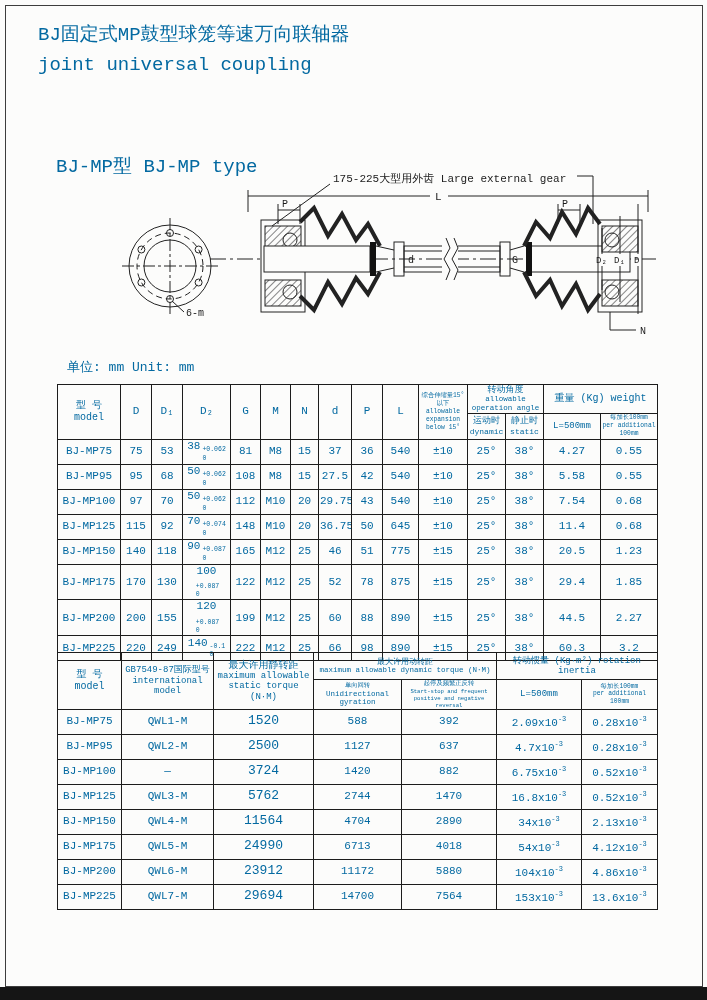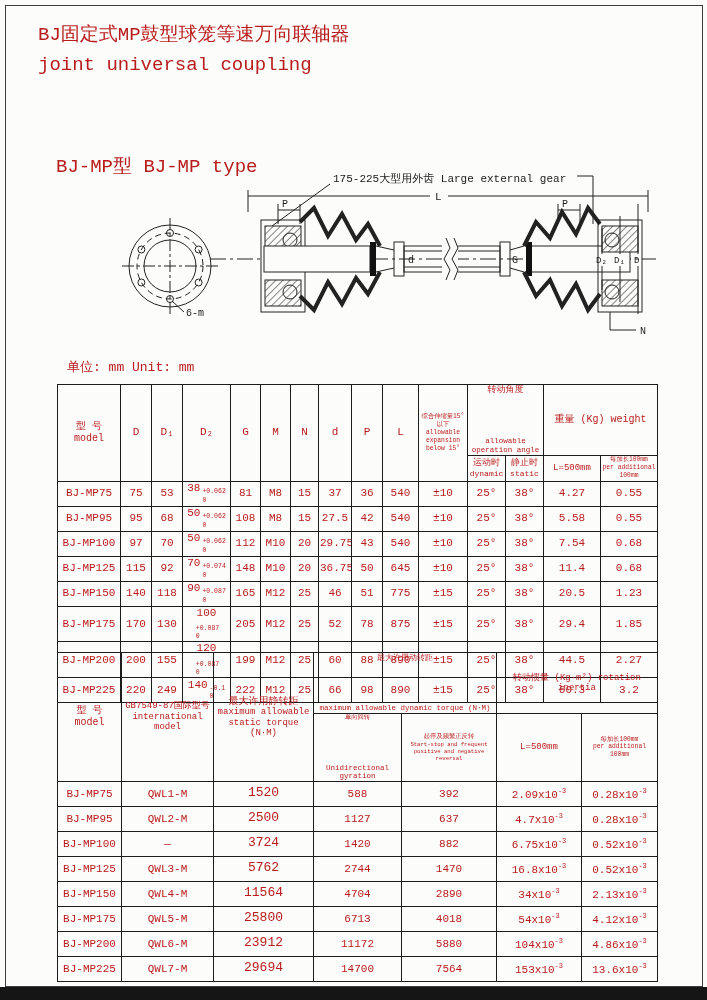--- a/index.html
+++ b/index.html
@@ -1,32 +1,32 @@
 <!DOCTYPE html>
 <html><head>
 <meta charset="utf-8">
 <style>
   html,body{margin:0;padding:0;background:#d8d8d8;}
   .page{position:relative;width:707px;height:1000px;background:#fcfcfb;overflow:hidden;
-        font-family:"Liberation Mono","DejaVu Sans Mono","DejaVu Sans",monospace;color:#b91c1c;}
+        font-family:"Liberation Mono","DejaVu Sans Mono","DejaVu Sans",monospace;color:#0369a1;}
   .page-border{position:absolute;left:5px;top:5px;right:4px;bottom:13px;border:1px solid #3d3d3d;pointer-events:none;}
   .scan-band{position:absolute;left:0;right:0;bottom:0;height:13px;background:#151515;}
   .title-block{position:absolute;left:38px;top:20px;font-size:19px;line-height:1.6;}
   .subtitle{position:absolute;left:56px;top:153px;font-size:19px;}
   .unit-note{position:absolute;left:67px;top:358px;font-size:13px;z-index:3;}
   .drawing{position:absolute;left:50px;top:166px;width:615px;height:195px;}
   svg text{fill:#1c1c1c;stroke:none;font-family:"Liberation Mono","DejaVu Sans Mono","DejaVu Sans",monospace;}
   table{border-collapse:collapse;table-layout:fixed;}
   .t1{position:absolute;left:57px;top:384px;width:600px;}
   .t2{position:absolute;left:57px;top:652px;width:600px;}
   th,td{border:1px solid #1c1c1c;text-align:center;vertical-align:middle;font-weight:normal;
         padding:0 1px;font-size:11px;line-height:1.15;overflow:hidden;}
   .t1 tbody td{height:24px;}
   .t2 tbody td{height:24px;}
-  .cn9{font-size:9px;} .cn10{font-size:10px;} .en8{font-size:8px;} .en7{font-size:7.5px;margin-top:42px;}
+  .cn9{font-size:9px;} .cn10{font-size:10px;} .en8{font-size:8px;} .en7{font-size:7.5px;}
   .xs{font-size:6.3px;line-height:1.25;} .xxs{font-size:5.6px;line-height:1.25;}
   .tol{display:inline-flex;flex-direction:column;font-size:6.5px;line-height:1.25;
        vertical-align:-2px;margin-left:2px;text-align:left;}
   .tol i{font-style:normal;display:block;}
   sup{font-size:7px;}
   .t2 td.c-st{font-size:13px;}
 </style>
 </head>
 <body>
 
@@ -316,21 +316,21 @@
           <td>1.23</td>
         </tr>
         <tr>
           <td>BJ-MP175</td>
           <td>170</td>
           <td>130</td>
           <td>100<span class="tol">
               <i>+0.087</i>
               <i>0</i>
             </span></td>
-          <td>205</td>
+          <td>122</td>
           <td>M12</td>
           <td>25</td>
           <td>52</td>
           <td>78</td>
           <td>875</td>
           <td>±15</td>
           <td>25°</td>
           <td>38°</td>
           <td>29.4</td>
           <td>1.85</td>
@@ -466,21 +466,21 @@
           <td>QWL4-M</td>
           <td class="c-st">11564</td>
           <td>4704</td>
           <td>2890</td>
           <td>34x10<sup>-3</sup></td>
           <td>2.13x10<sup>-3</sup></td>
         </tr>
         <tr>
           <td>BJ-MP175</td>
           <td>QWL5-M</td>
-          <td class="c-st">25800</td>
+          <td class="c-st">24990</td>
           <td>6713</td>
           <td>4018</td>
           <td>54x10<sup>-3</sup></td>
           <td>4.12x10<sup>-3</sup></td>
         </tr>
         <tr>
           <td>BJ-MP200</td>
           <td>QWL6-M</td>
           <td class="c-st">23912</td>
           <td>11172</td>

